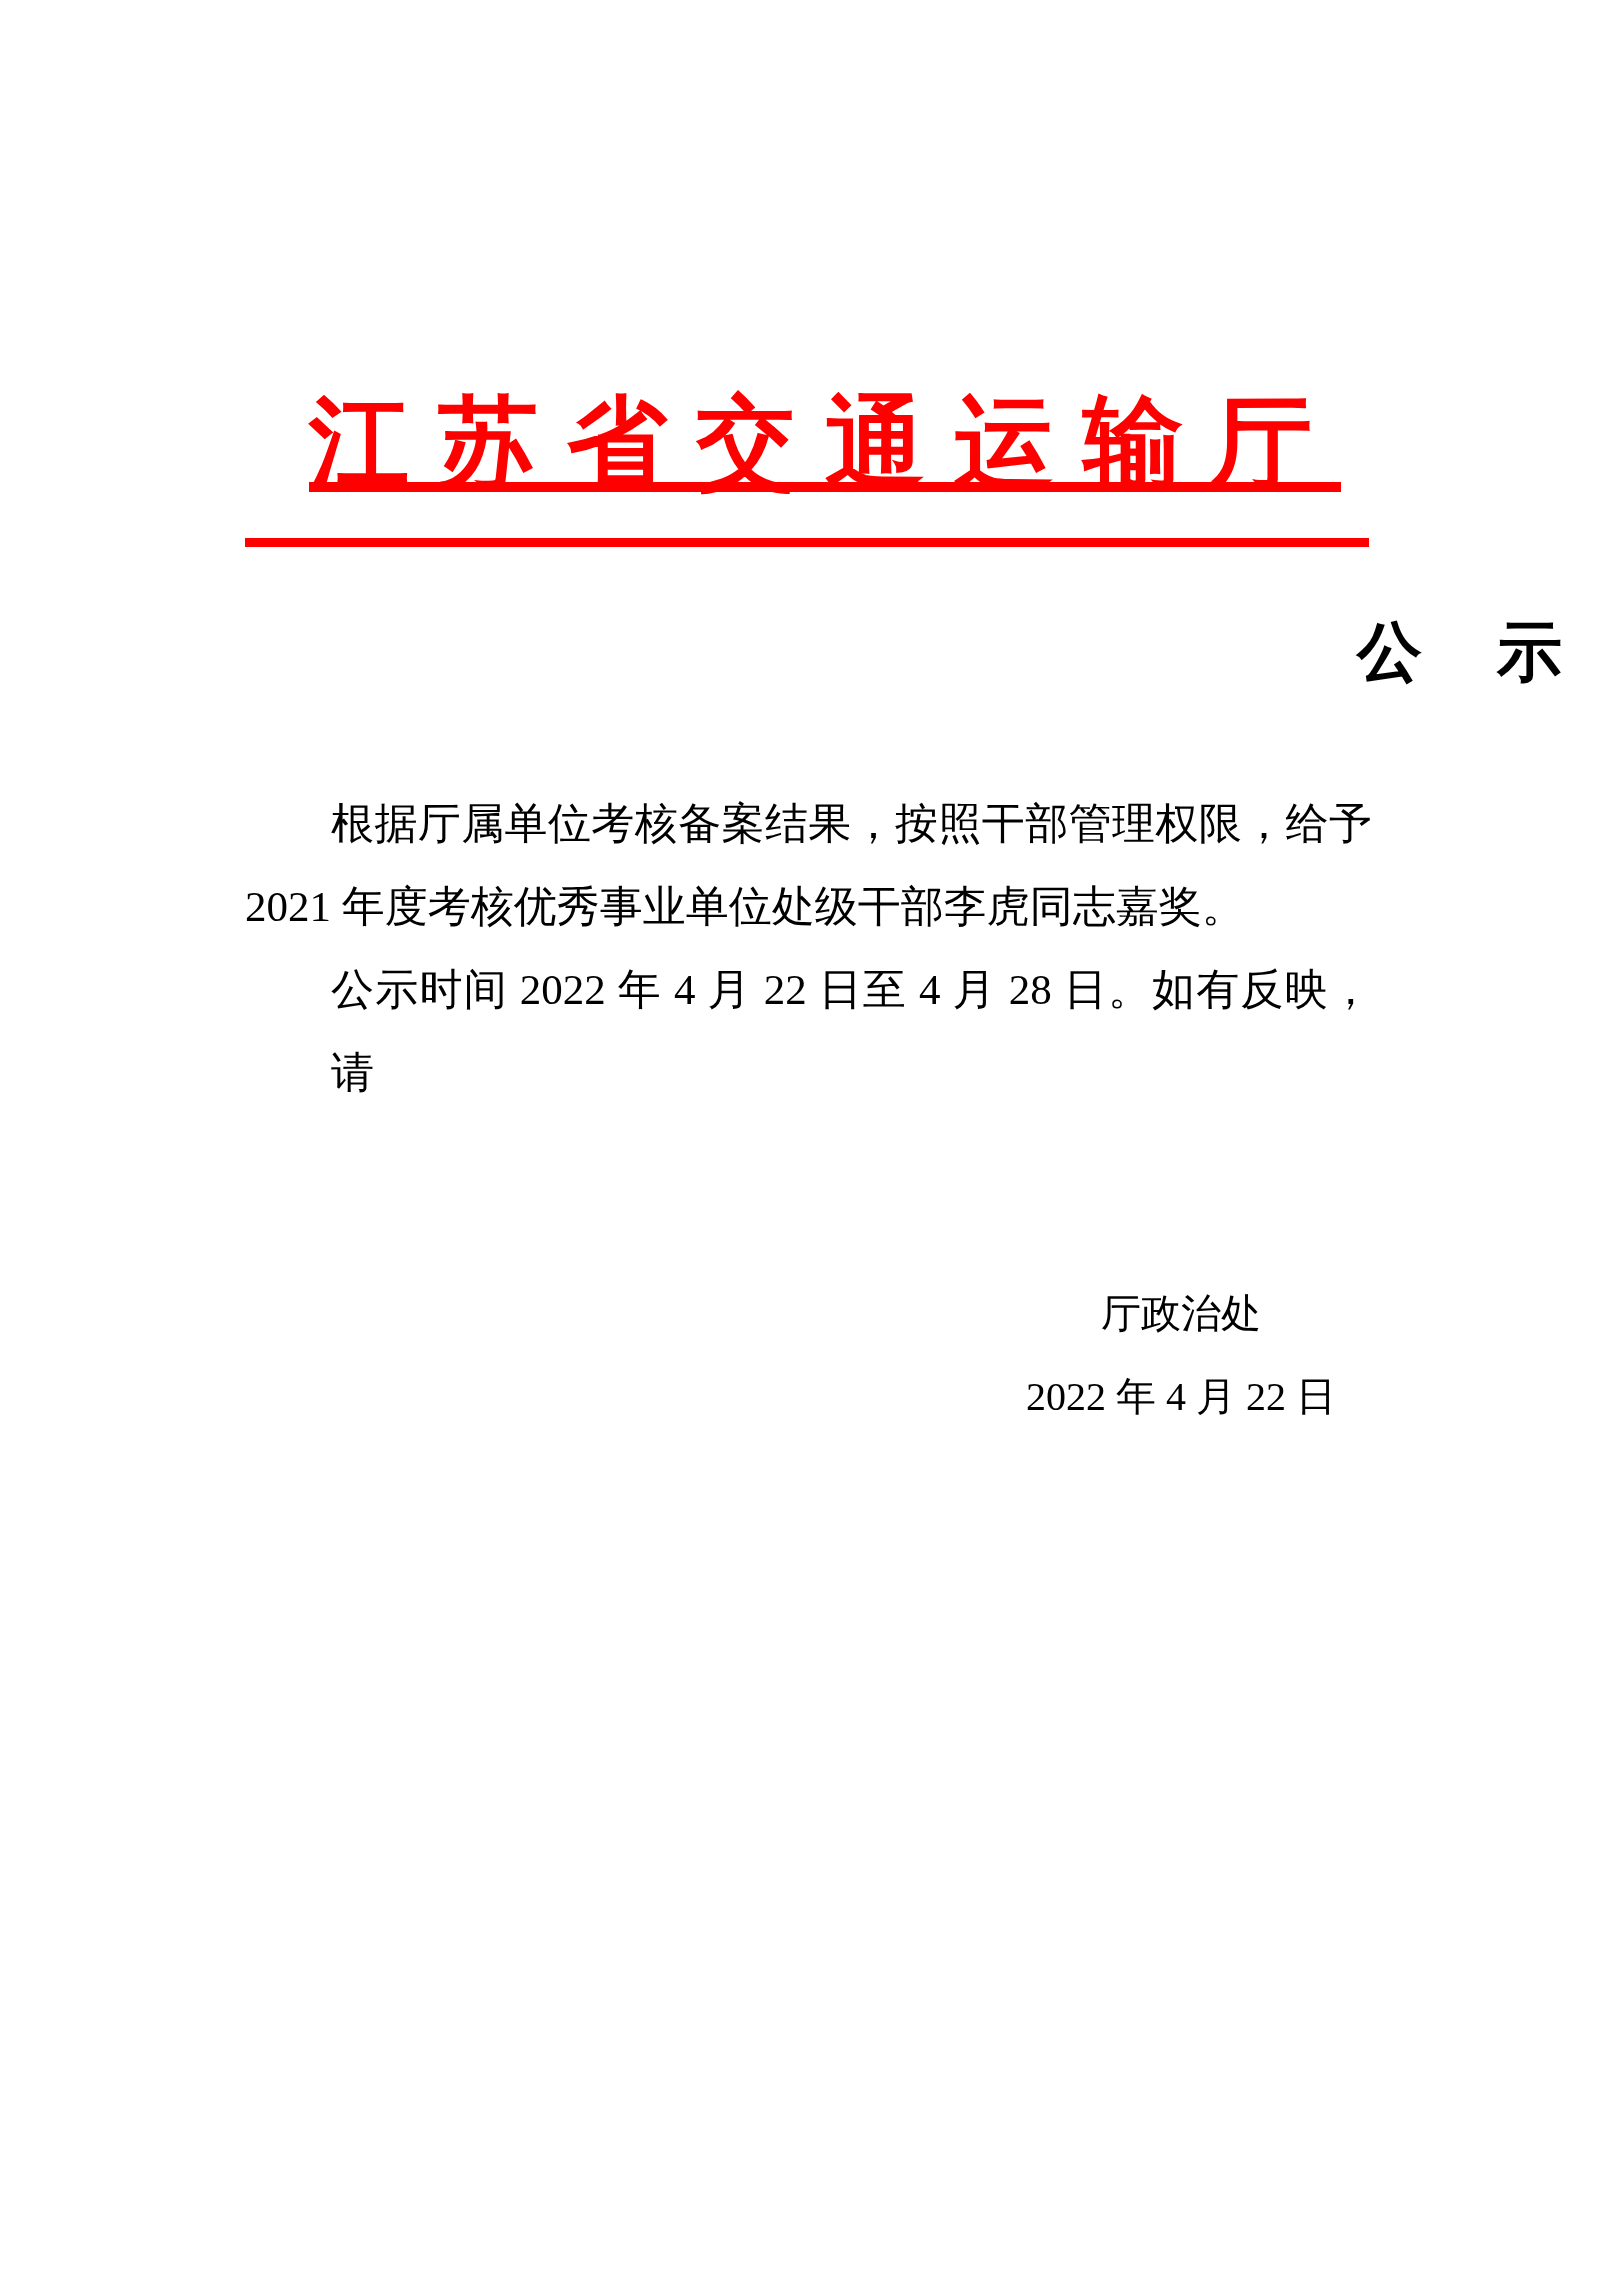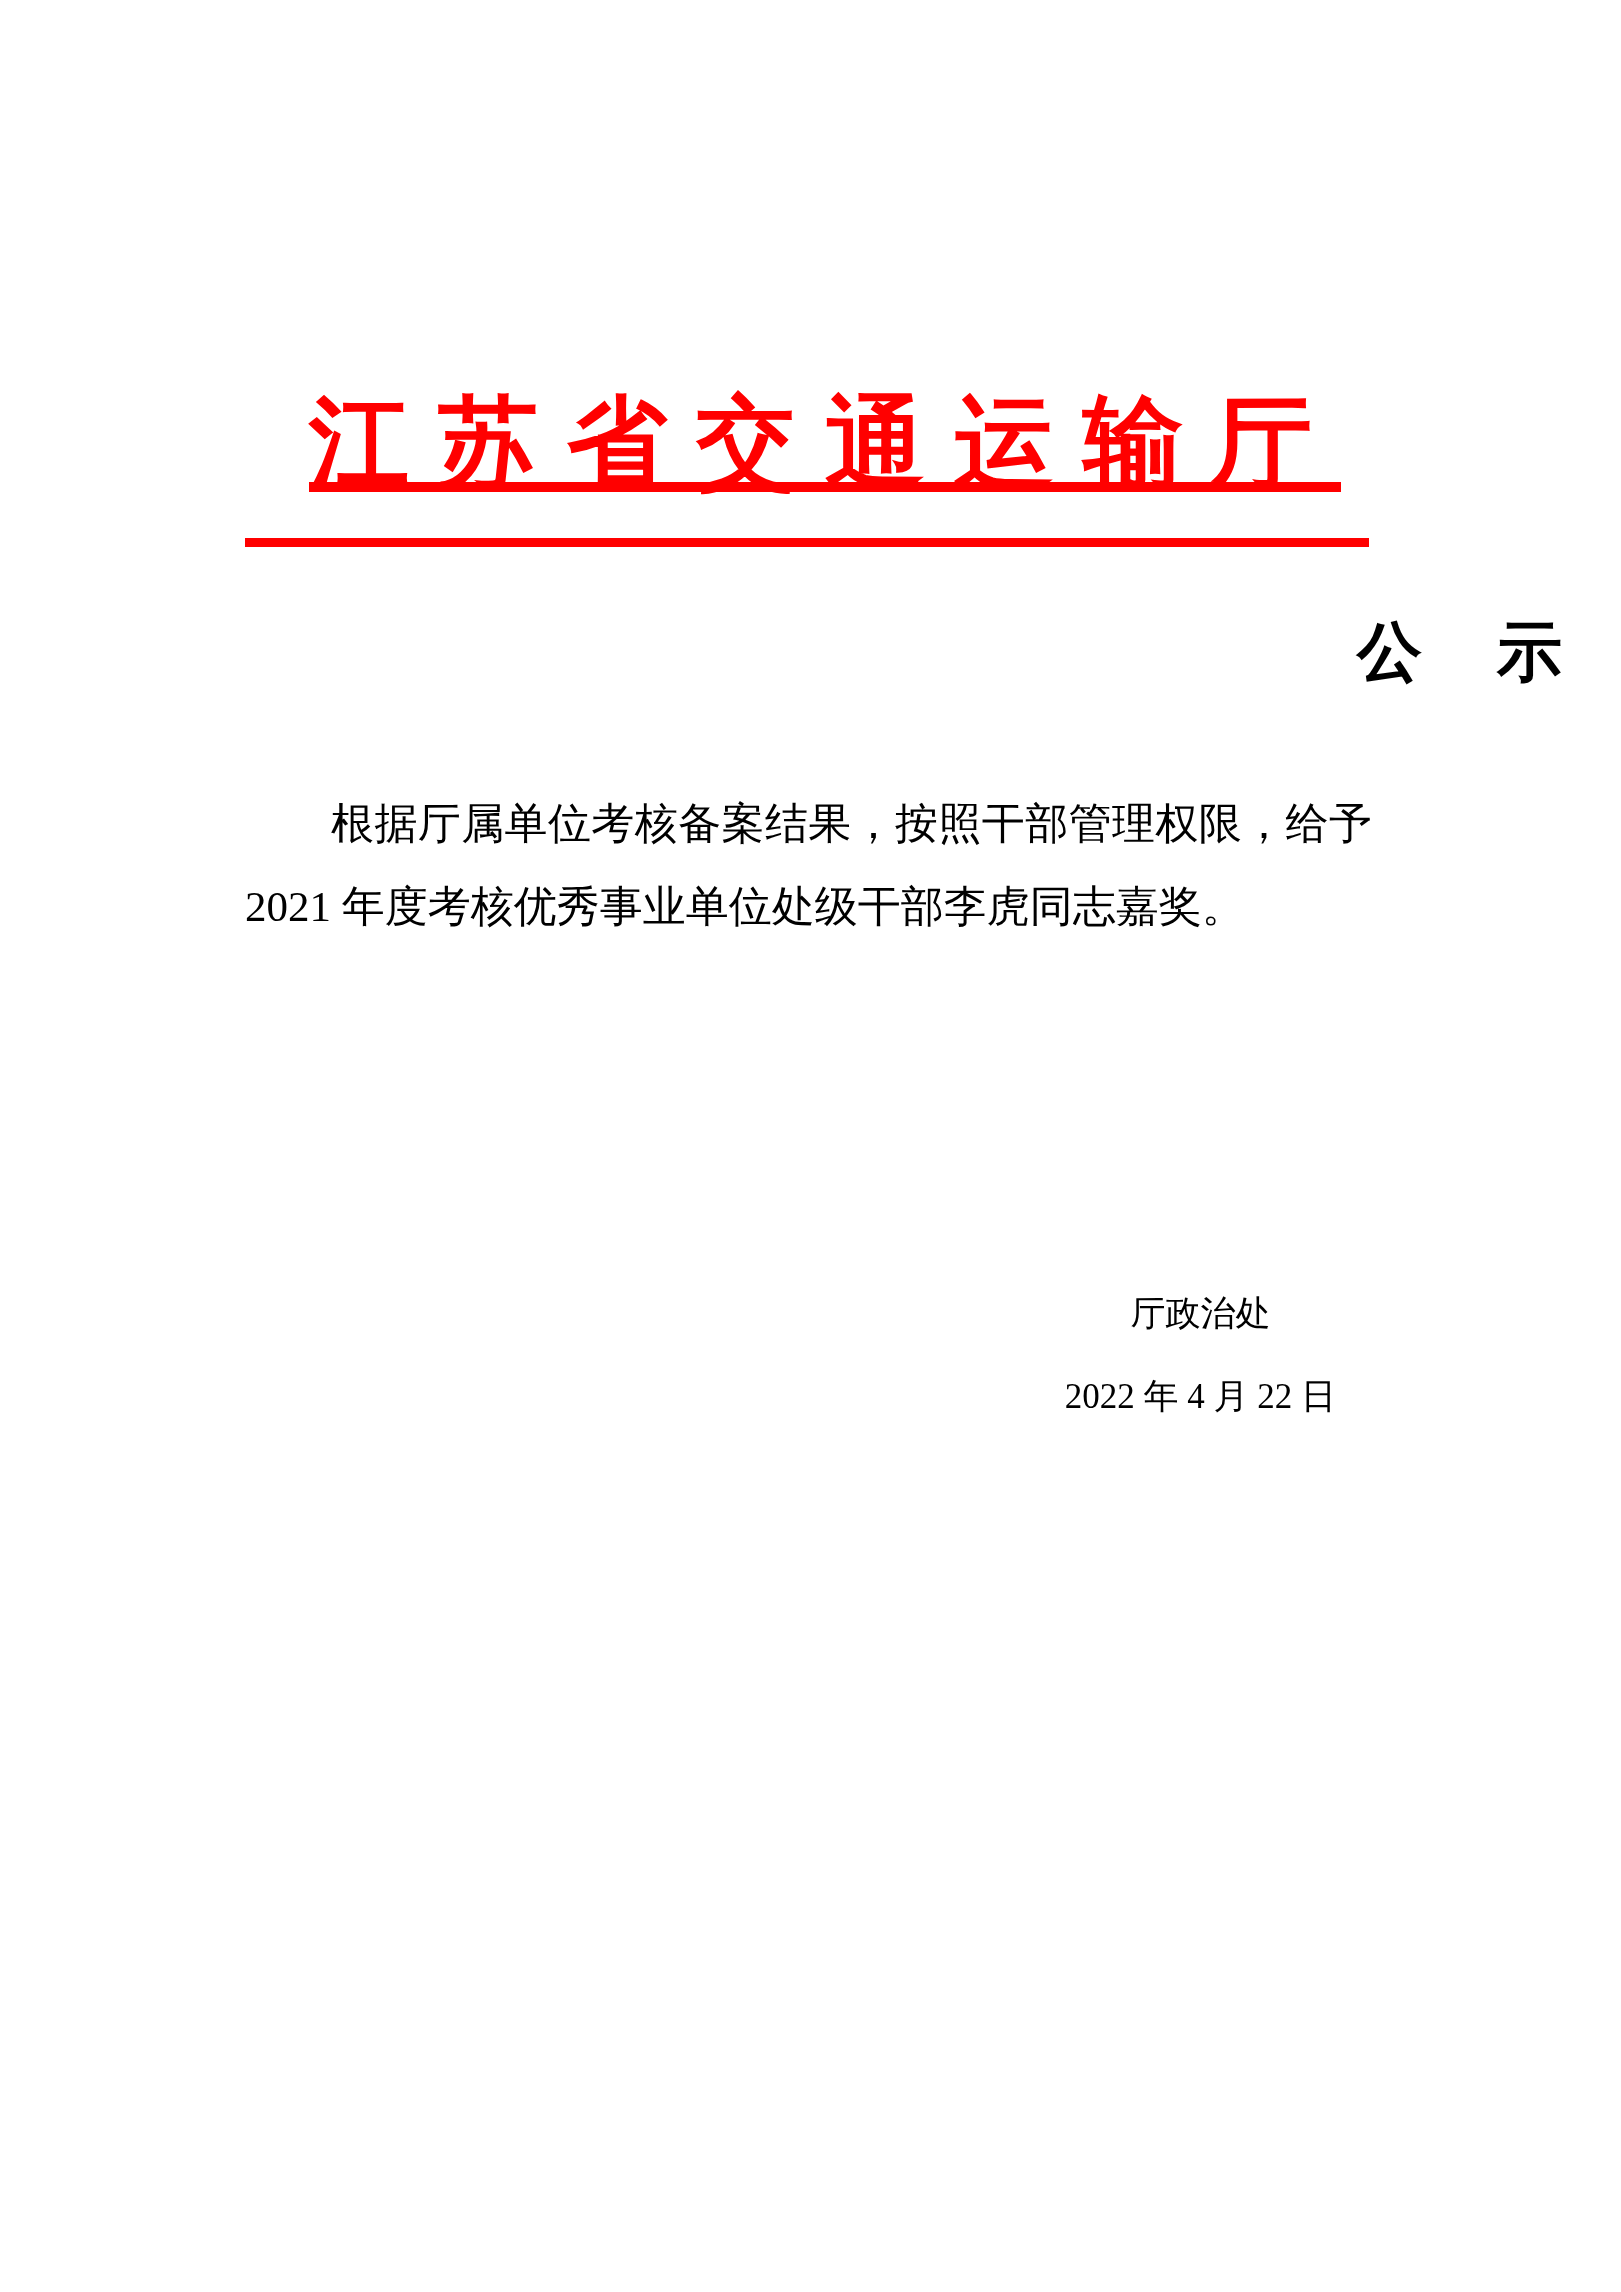--- a/index.html
+++ b/index.html
@@ -81,21 +81,21 @@
   .body-text .line.indent {
     box-sizing: border-box;
     padding-left: 86px; 
   }
   
   .signature {
     position: absolute;
     top: 1272px;
     right: 285px;
     text-align: center;
-    font-size: 35px;
+    font-size: 40px;
   }
   .signature .line {
     line-height: 83px;
     height: 83px;
     white-space: nowrap;
   }
 </style>
 </head>
 <body style="background: rgb(255, 255, 255);">
 
@@ -103,20 +103,21 @@
 
   <div class="org-name red-accent" style="color: rgb(255, 0, 0);">江苏省交通运输厅</div>
 
   <div class="red-line red-accent-bg" style="background: rgb(255, 0, 0);"></div>
 
   <div class="doc-title">公示</div>
 
   <div class="body-text">
     <div class="line justify indent">根据厅属单位考核备案结果，按照干部管理权限，给予</div>
     <div class="line">2021 年度考核优秀事业单位处级干部李虎同志嘉奖。</div>
+    <div class="line justify indent">公示时间 2022 年 4 月 22 日至 4 月 28 日。如有反映，请</div>
   </div>
 
   <div class="signature">
     <div class="line">厅政治处</div>
     <div class="line">2022 年 4 月 22 日</div>
   </div>
 
 </div>
 
 

